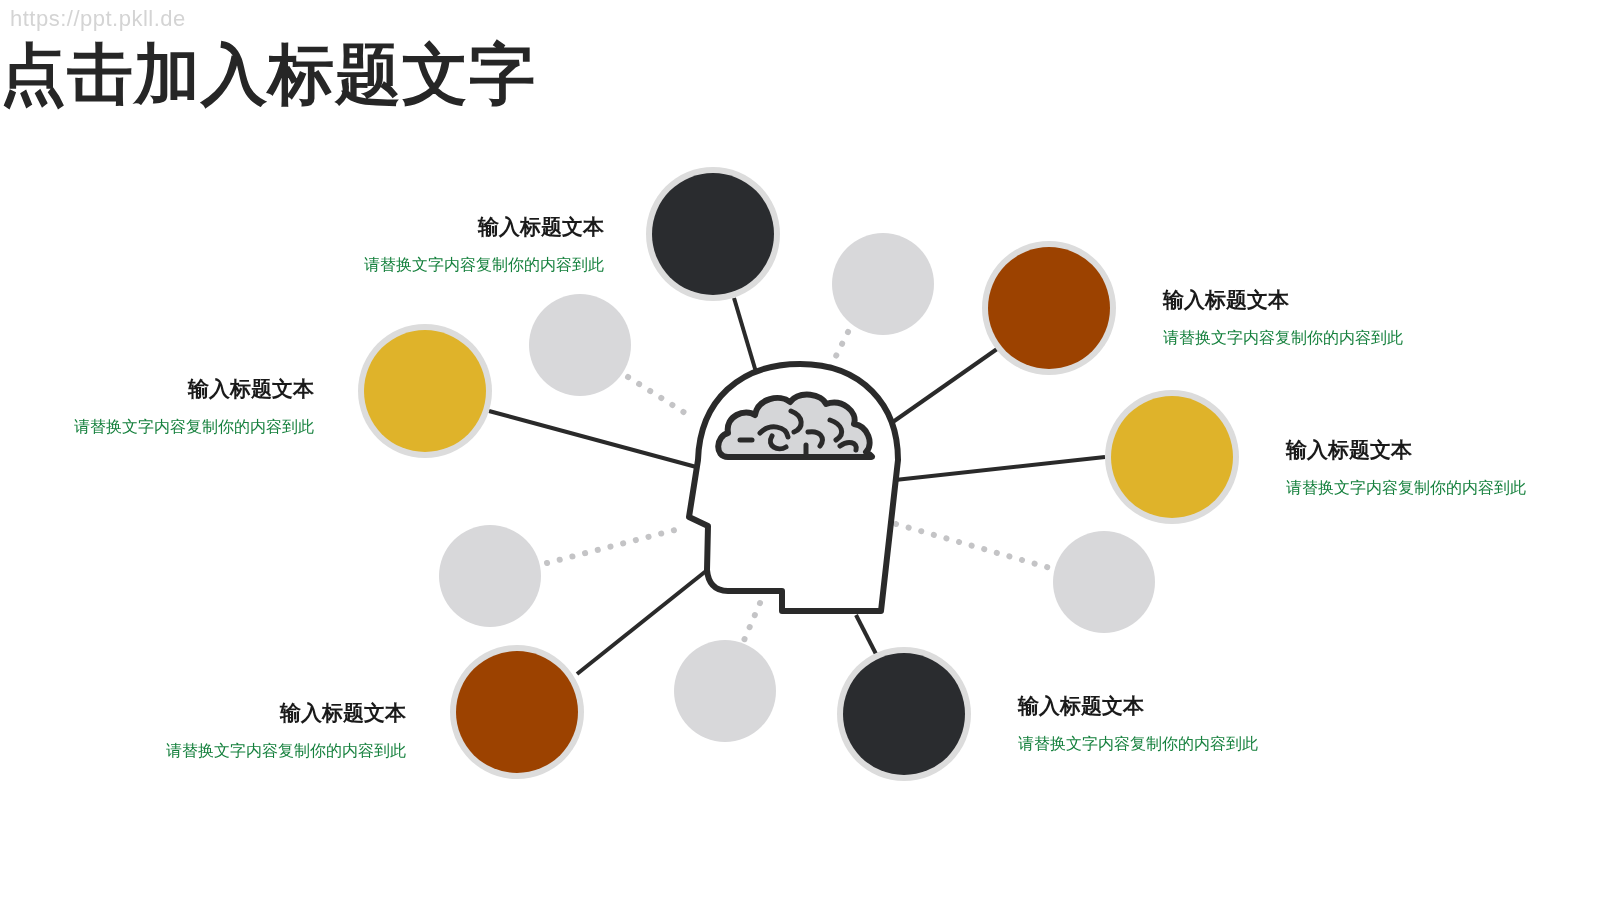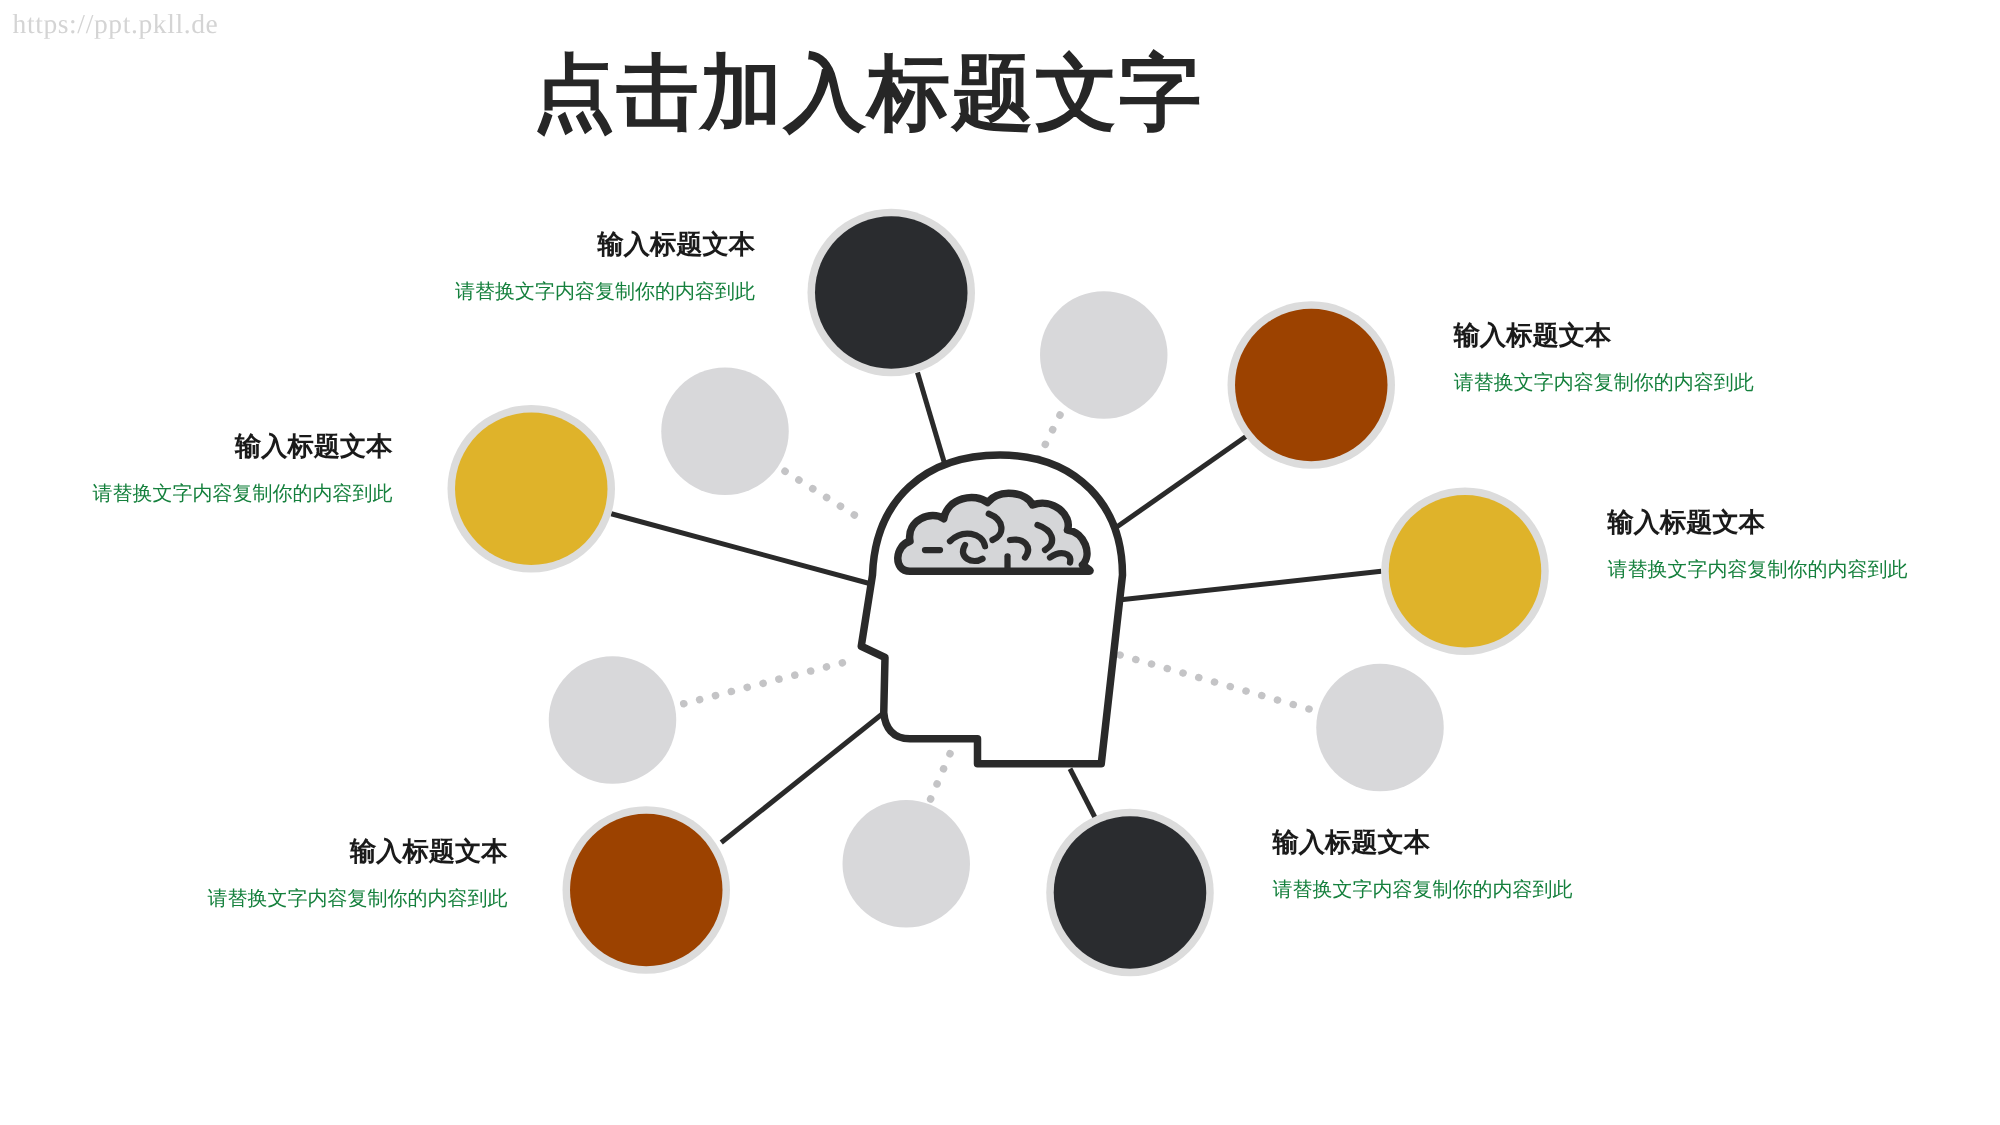--- a/index.html
+++ b/index.html
@@ -1,23 +1,23 @@
 <!DOCTYPE html>
 <html><head>
 <meta charset="utf-8">
 <style>
   html, body { margin:0; padding:0; }
   body { width:1600px; height:900px; position:relative; overflow:hidden; background:#ffffff;
          font-family:"DejaVu Sans","Liberation Sans",sans-serif; }
   .watermark { position:absolute; left:10px; top:6px; font-size:22px; color:#d4d4d4; letter-spacing:0.5px;
-               font-family:Liberation Serif, serif; }
-  .page-title { position:absolute; left:0; width:1388px; top:30px; text-align:center; font-size:66px;
+               font-family:Liberation Sans, sans-serif; }
+  .page-title { position:absolute; left:0; width:1388px; top:30px; text-align:left; font-size:66px;
                 font-weight:bold; color:#262626; letter-spacing:1px; }
   svg.diagram { position:absolute; left:0; top:0; }
-  .label { position:absolute; }
+  .label { position:absolute;margin-top:32px; }
   .label .t { font-size:21px; font-weight:bold; color:#1a1a1a; white-space:nowrap; }
   .label .d { font-size:16px; color:#15803d; margin-top:14px; white-space:nowrap; }
   .right-align { text-align:right; }
 </style>
 </head>
 <body>
 
 <div class="watermark">https://ppt.pkll.de</div>
 <div class="page-title">点击加入标题文字</div>
 

